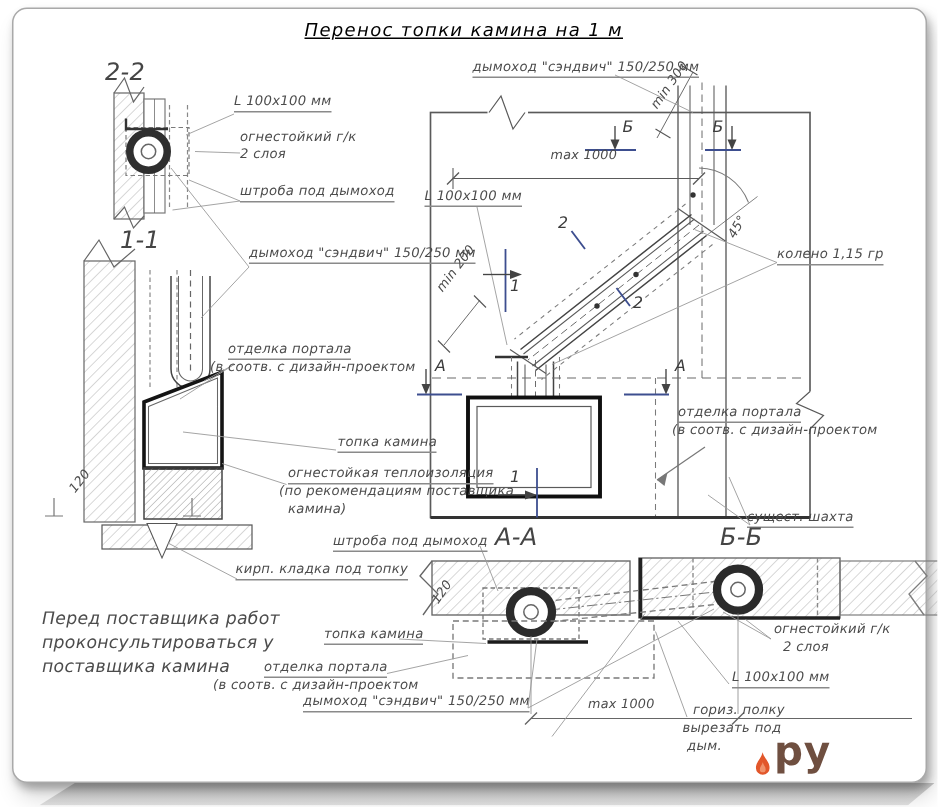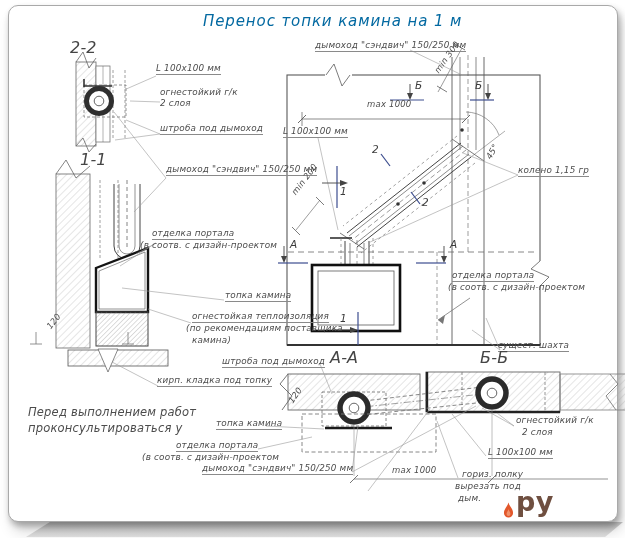--- a/index.html
+++ b/index.html
@@ -15,21 +15,21 @@
   svg.linework{position:absolute;inset:0;z-index:2;}
   .labels{position:absolute;inset:0;z-index:3;}
   .lbl{position:absolute;font-style:italic;font-size:8.8px;color:#4c4c4c;
        white-space:nowrap;letter-spacing:.2px;line-height:1;}
   .u{border-bottom:.8px solid #8a8a8a;padding-bottom:1px;}
   .rot{transform-origin:left bottom;}
   .sec{font-size:16px;color:#454545;}
   .mark{font-size:10.5px;color:#3c3c3c;}
   .dim{font-size:8.5px;}
   .note{font-size:11.5px;color:#4c4c4c;}
-  .title{font-size:15px;letter-spacing:.9px;color:#0369a1;}
+  .title{font-size:12px;letter-spacing:.9px;color:#000000;text-decoration:underline;}
   .watermark{position:absolute;left:500px;top:486px;z-index:5;
        font-weight:bold;font-size:27px;color:#6f4f40;letter-spacing:.5px;
        font-style:normal;display:flex;align-items:center;}
   .flame{display:inline-block;width:13px;height:18px;margin:4px 1px 0 2px;}
 </style>
 </head>
 <body>
 
 <div class="stage">
   <div class="card-edge"></div>
@@ -201,22 +201,23 @@
     <span class="lbl sec" style="left:80px;top:152px">1-1</span>
     <span class="lbl u" style="left:166px;top:165px">дымоход "сэндвич" 150/250 мм</span>
     <span class="lbl u" style="left:152px;top:229px">отделка портала</span>
     <span class="lbl" style="left:140px;top:241px">(в соотв. с дизайн-проектом</span>
     <span class="lbl u" style="left:225px;top:291px">топка камина</span>
     <span class="lbl u" style="left:192px;top:312px">огнестойкая теплоизоляция</span>
     <span class="lbl" style="left:186px;top:324px">(по рекомендациям поставщика</span>
     <span class="lbl" style="left:192px;top:336px">камина)</span>
     <span class="lbl dim rot" style="left:52px;top:322px;transform:rotate(-52deg)">120</span>
     <span class="lbl u" style="left:157px;top:376px">кирп. кладка под топку</span>
-    <span class="lbl note" style="left:28px;top:407px">Перед выполнением работ</span>
+    <span class="lbl note" style="left:28px;top:407px">Перед поставщика работ</span>
     <span class="lbl note" style="left:28px;top:423px">проконсультироваться у</span>
+    <span class="lbl note" style="left:28px;top:439px">поставщика камина</span>
 
     <span class="lbl u" style="left:315px;top:41px">дымоход "сэндвич" 150/250 мм</span>
     <span class="lbl dim rot" style="left:440px;top:66px;transform:rotate(-55deg)">min 300</span>
     <span class="lbl mark" style="left:415px;top:80px">Б</span>
     <span class="lbl mark" style="left:475px;top:80px">Б</span>
     <span class="lbl dim" style="left:367px;top:100px">max 1000</span>
     <span class="lbl u" style="left:283px;top:127px">L 100х100 мм</span>
     <span class="lbl dim rot" style="left:297px;top:188px;transform:rotate(-53deg)">min 200</span>
     <span class="lbl dim rot" style="left:492px;top:152px;transform:rotate(-60deg)">45°</span>
     <span class="lbl u" style="left:518px;top:166px">колено 1,15 гр</span>

